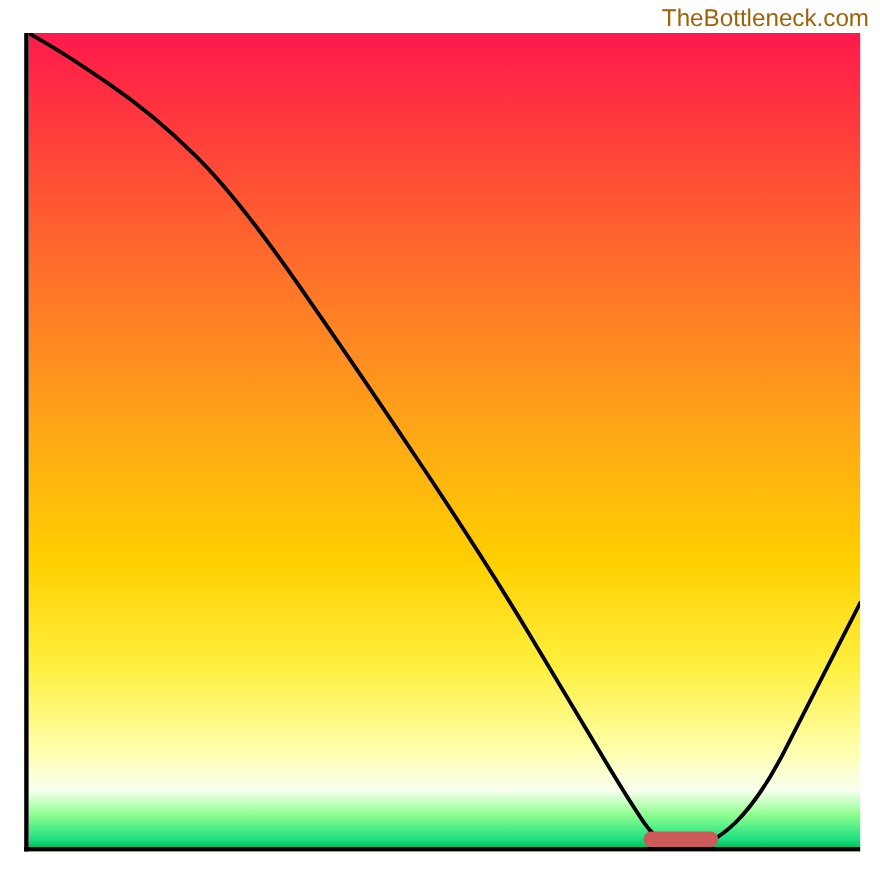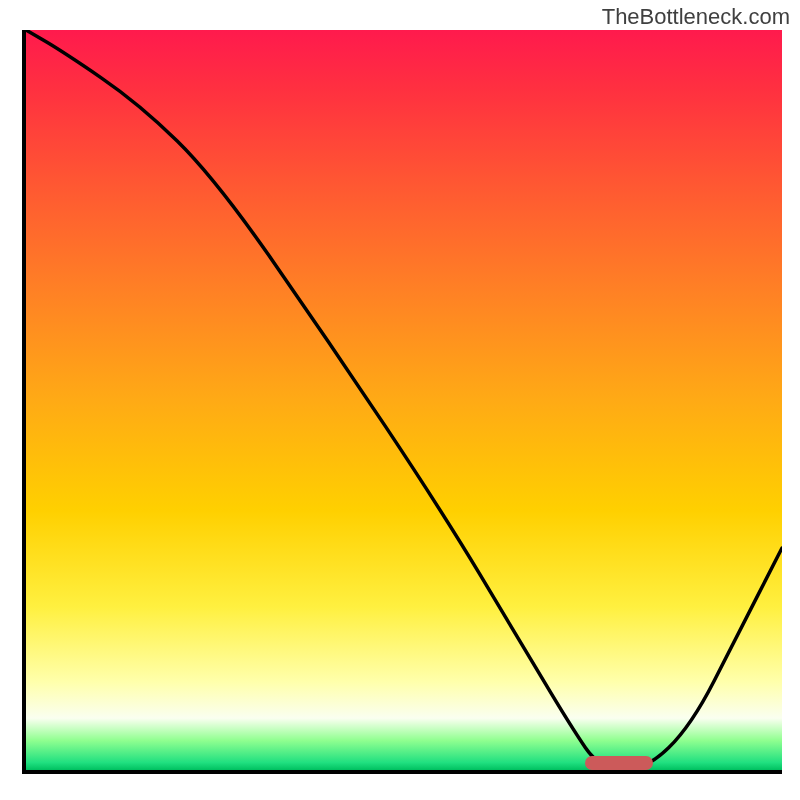--- a/index.html
+++ b/index.html
@@ -9,21 +9,21 @@
     height: 800px;
     overflow: hidden;
     position: relative;
     background: #ffffff;
     font-family: Arial, Helvetica, sans-serif;
   }
   .watermark {
     position: absolute;
     top: 4px;
     right: 10px;
-    color: #404040;
+    color: #a16207;
     font-size: 22px;
     font-weight: 500;
     z-index: 10;
   }
   .plot-area {
     position: absolute;
     top: 30px;
     left: 22px;
     width: 756px;
     height: 740px;

